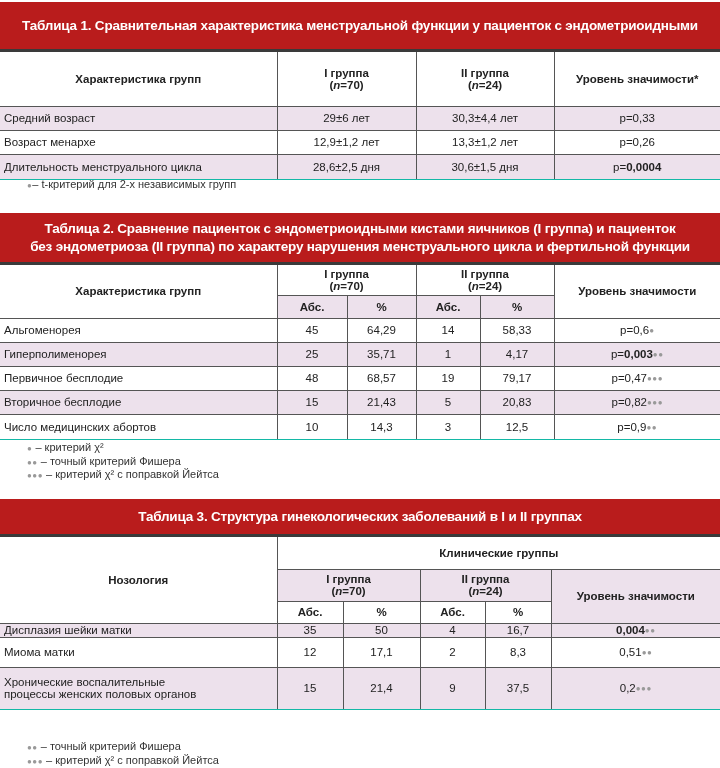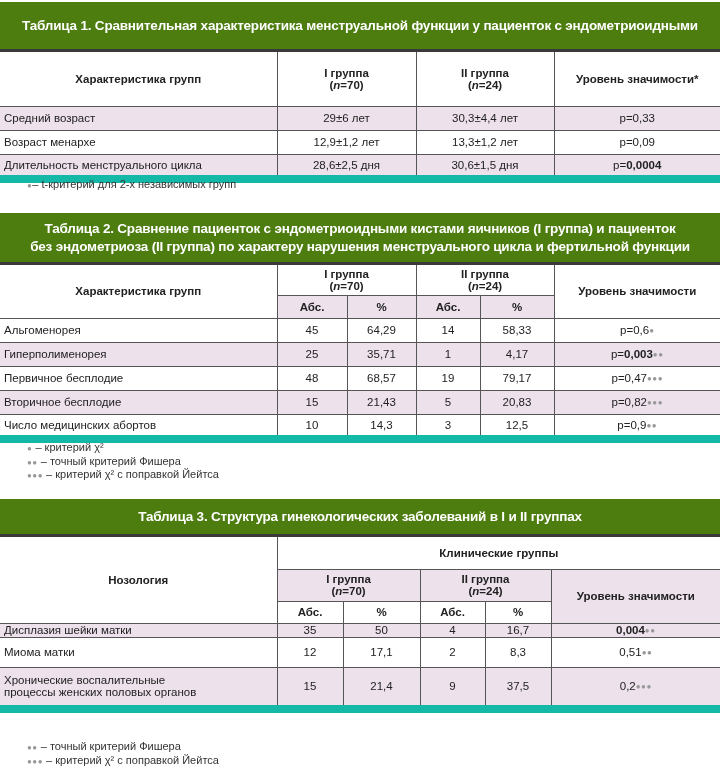--- a/index.html
+++ b/index.html
@@ -1,33 +1,33 @@
 <!DOCTYPE html>
 <html><head>
   <meta charset="utf-8">
   <style>
     * { box-sizing: border-box; margin: 0; padding: 0; }
     html, body { width: 720px; height: 768px; background: #ffffff; overflow: hidden; }
     body { font-family: "Liberation Sans", sans-serif; color: #222; font-size: 11.5px; position: relative; }
 
     .title-bar {
-      position: absolute; left: 0; width: 720px; background: #4d7c0f; color: #fff;
+      position: absolute; left: 0; width: 720px; background: #b91c1c; color: #fff;
       font-weight: bold; font-size: 13.5px; text-align: center; line-height: 18px;
       border-bottom: 3px solid #3a3a3a; display: flex; flex-direction: column; justify-content: center;
       letter-spacing: -0.2px;
     }
     table { position: absolute; left: 0; width: 720px; border-collapse: collapse; table-layout: fixed; }
     td, th { border: 1px solid #555; text-align: center; vertical-align: middle; font-size: 11.5px; }
     th { font-weight: bold; background: #fff; }
     td:first-child, th:first-child { border-left: none; }
     td:last-child, th:last-child { border-right: none; }
     td.left { text-align: left; padding-left: 4px; }
     tr.shade td { background: #ede1ec; }
     th.shade { background: #ede1ec; }
-    tr.last td { border-bottom: 8px solid #14b8a6; }
+    tr.last td { border-bottom: 1px solid #14b8a6; }
     .bold { font-weight: bold; margin-top: 44px; }
     .stars { color: #999; font-size: 8px; letter-spacing: 0.5px; vertical-align: middle; }
     .notes { position: absolute; left: 4px; font-size: 11px; color: #333; line-height: 13px; margin-left: 23px; }
     .notes .stars { font-size: 8px; }
     i { font-style: italic; }
     tr.noborder-top td, tr.noborder-top th { border-top: none; }
   </style>
 </head>
 <body>
 
@@ -51,21 +51,21 @@
   <tr class="shade" style="height:24px;">
     <td class="left">Средний возраст</td>
     <td>29±6 лет</td>
     <td>30,3±4,4 лет</td>
     <td><span>p=</span><span>0,33</span></td>
   </tr>
   <tr style="height:24px;">
     <td class="left">Возраст менархе</td>
     <td>12,9±1,2 лет</td>
     <td>13,3±1,2 лет</td>
-    <td><span>p=</span><span>0,09</span></td>
+    <td><span>p=</span><span>0,26</span></td>
   </tr>
   <tr class="shade last" style="height:25px;">
     <td class="left">Длительность менструального цикла</td>
     <td>28,6±2,5 дня</td>
     <td>30,6±1,5 дня</td>
     <td><span>p=</span><span class="bold">0,0004</span></td>
   </tr>
 </tbody>
   </table>
 <div class="notes" style="top:178px;">

